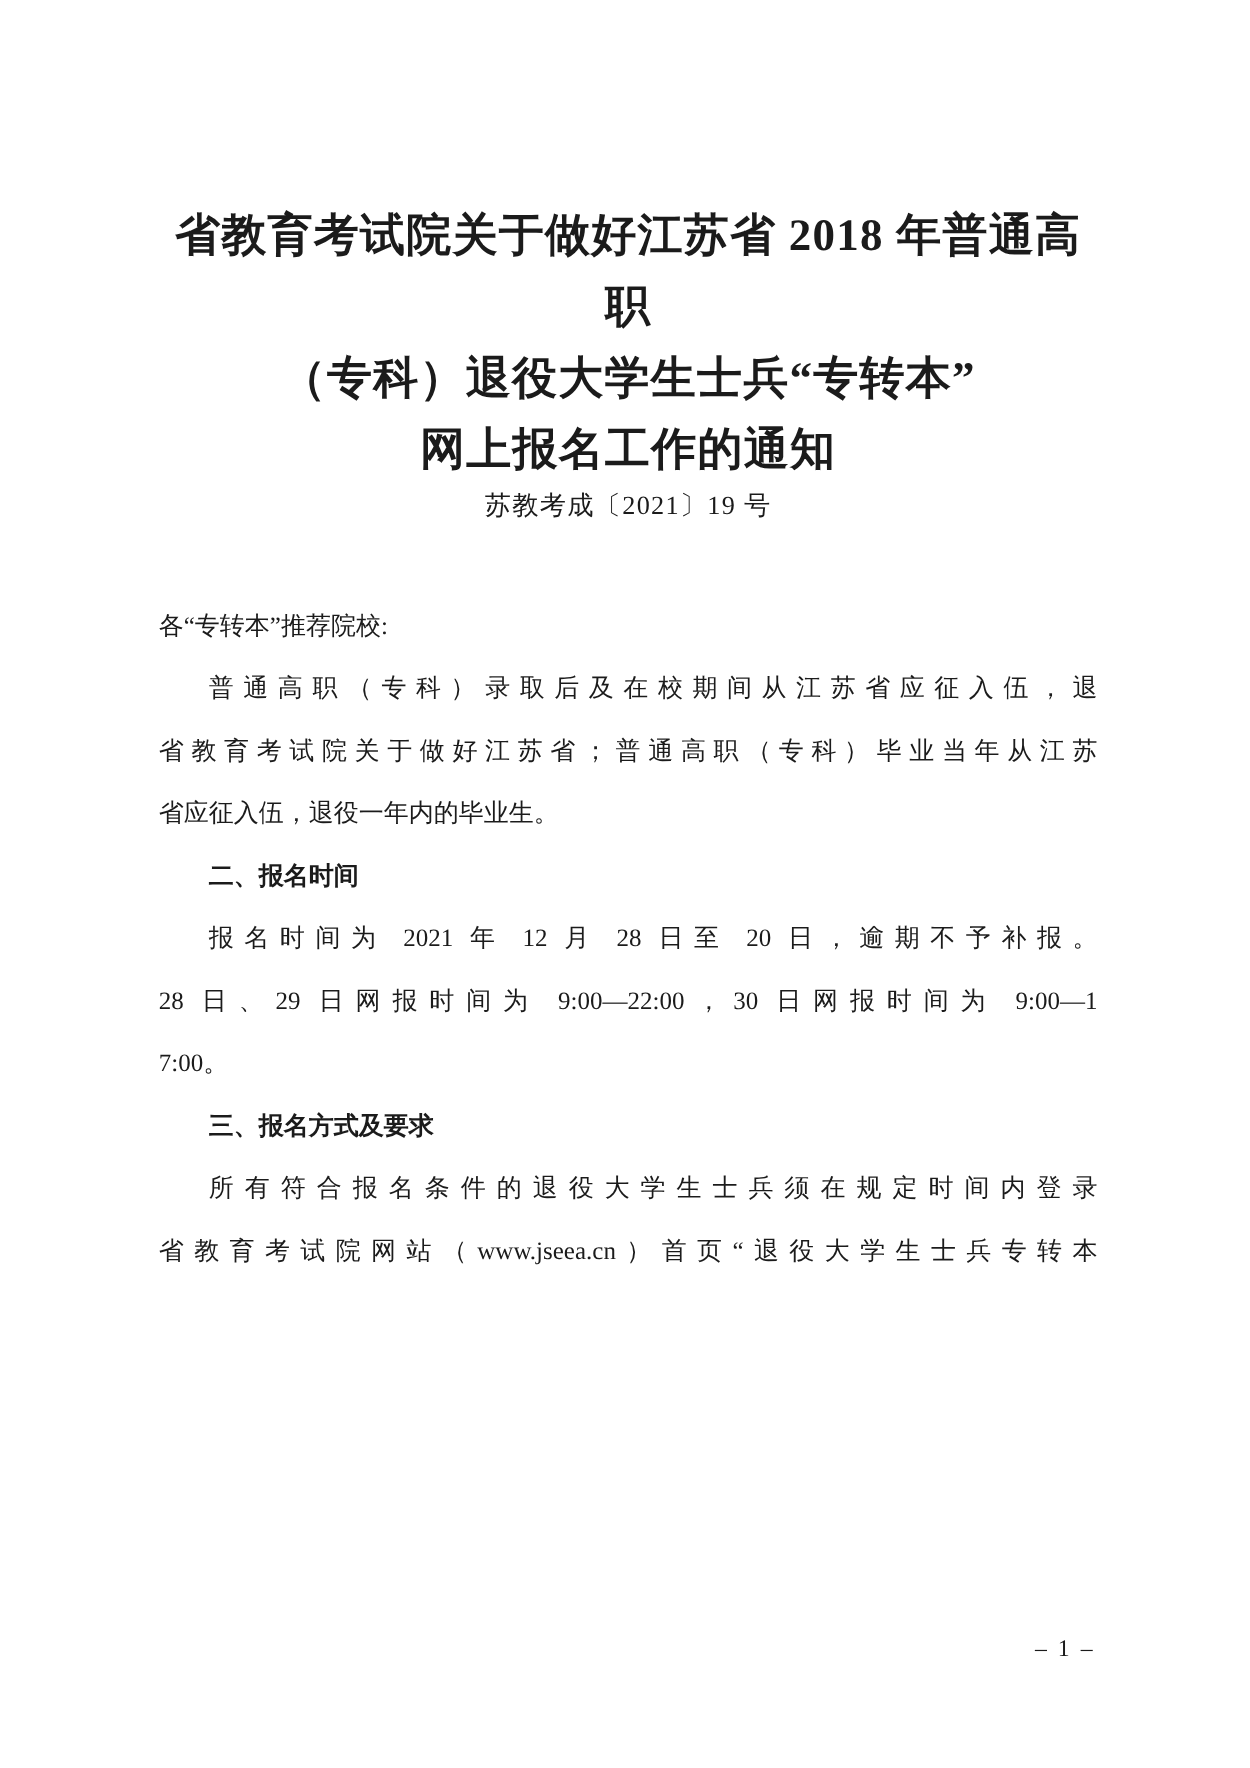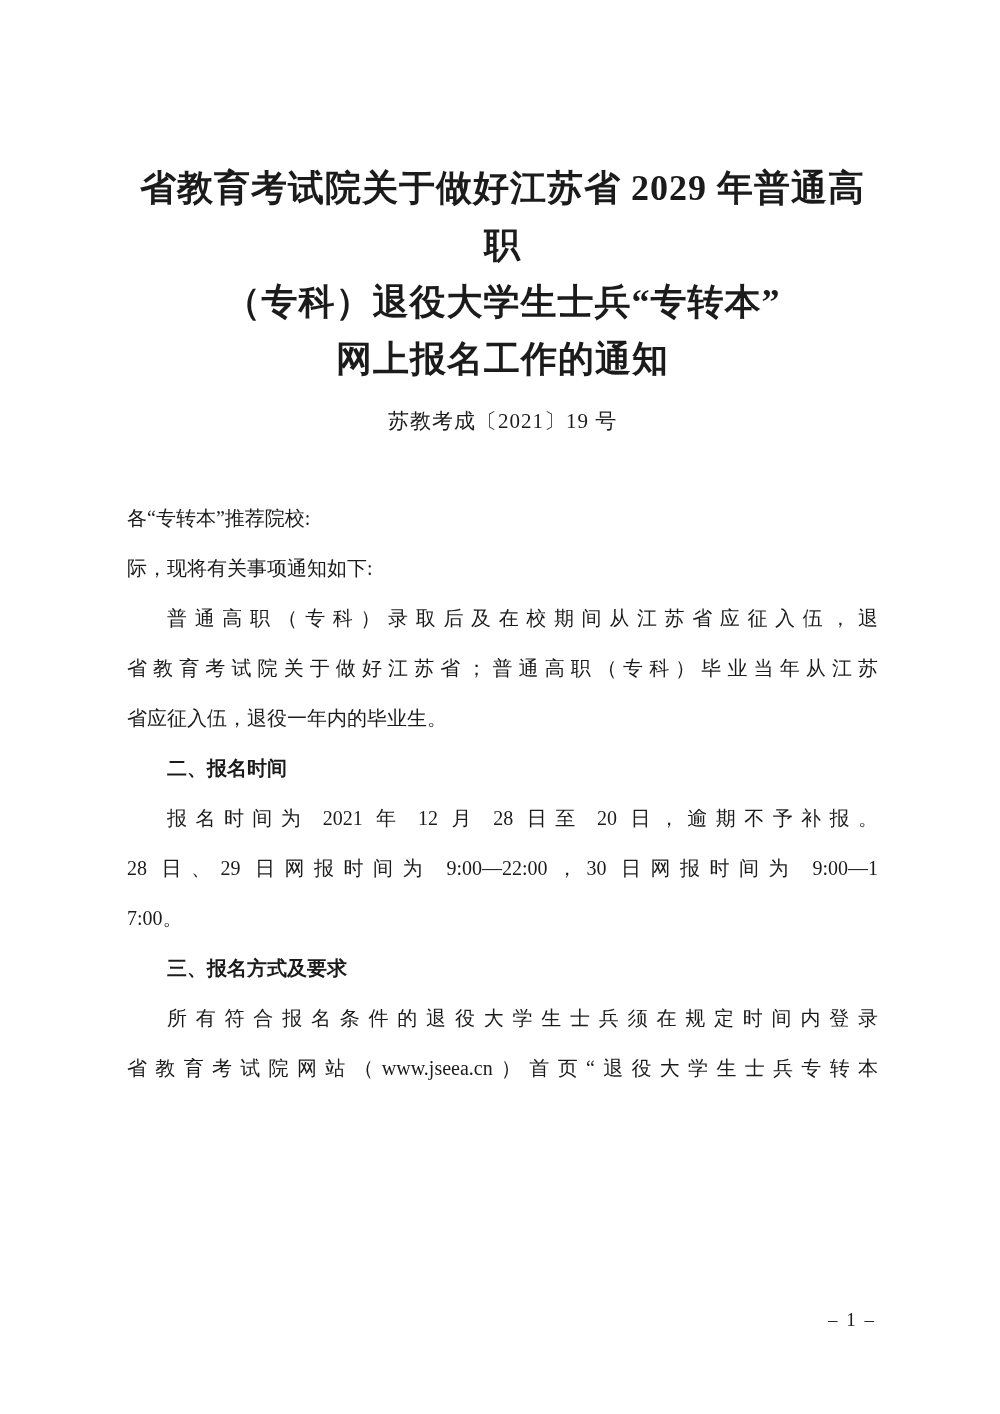--- a/index.html
+++ b/index.html
@@ -22,21 +22,20 @@
   .title {
     margin: 0;
     font-size: 36px;
     font-weight: 700;
     line-height: 57px;
     text-align: center;
     letter-spacing: 1px;
   }
   .title .tl { display: block; }
   .doc-number {
-    margin-top: 17px;
     font-size: 21px;
     line-height: 32px;
     text-align: center;
     letter-spacing: 1px;
   }
   .body-text {
     margin-top: 56px;
     font-size: 20px;
   }
   .line {
@@ -60,30 +59,29 @@
     line-height: 24px;
     letter-spacing: 2px;
   }
 </style>
 </head>
 <body>
 
 <div class="page">
 
   <h1 class="title">
-    <span class="tl">省教育考试院关于做好江苏省 2029 年普通高职</span>
+    <span class="tl">省教育考试院关于做好江苏省 2018 年普通高职</span>
     <span class="tl">（专科）退役大学生士兵“专转本”</span>
     <span class="tl">网上报名工作的通知</span>
   </h1>
 
   <div class="doc-number">苏教考成〔2021〕19 号</div>
 
   <div class="body-text">
     <div class="line">各“专转本”推荐院校:</div>
-    <div class="line">际，现将有关事项通知如下:</div>
     <div class="line ind j">普通高职（专科）录取后及在校期间从江苏省应征入伍，退</div>
     <div class="line j">省教育考试院关于做好江苏省；普通高职（专科）毕业当年从江苏</div>
     <div class="line">省应征入伍，退役一年内的毕业生。</div>
     <div class="line ind hd">二、报名时间</div>
     <div class="line ind j">报名时间为 2021 年 12 月 28 日至 20 日，逾期不予补报。</div>
     <div class="line j">28 日、29 日网报时间为 9:00—22:00，30 日网报时间为 9:00—1</div>
     <div class="line">7:00。</div>
     <div class="line ind hd">三、报名方式及要求</div>
     <div class="line ind j">所有符合报名条件的退役大学生士兵须在规定时间内登录</div>
     <div class="line j">省教育考试院网站（www.jseea.cn）首页“退役大学生士兵专转本</div>

